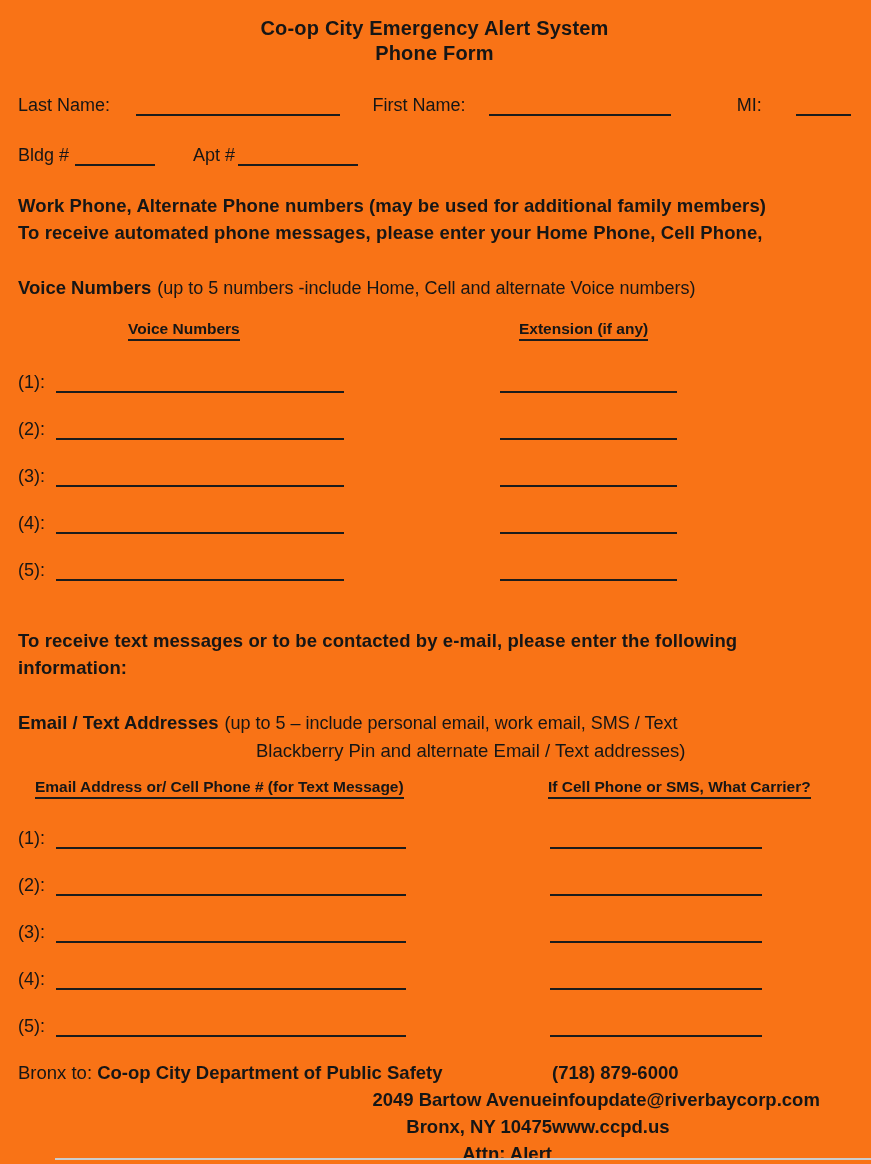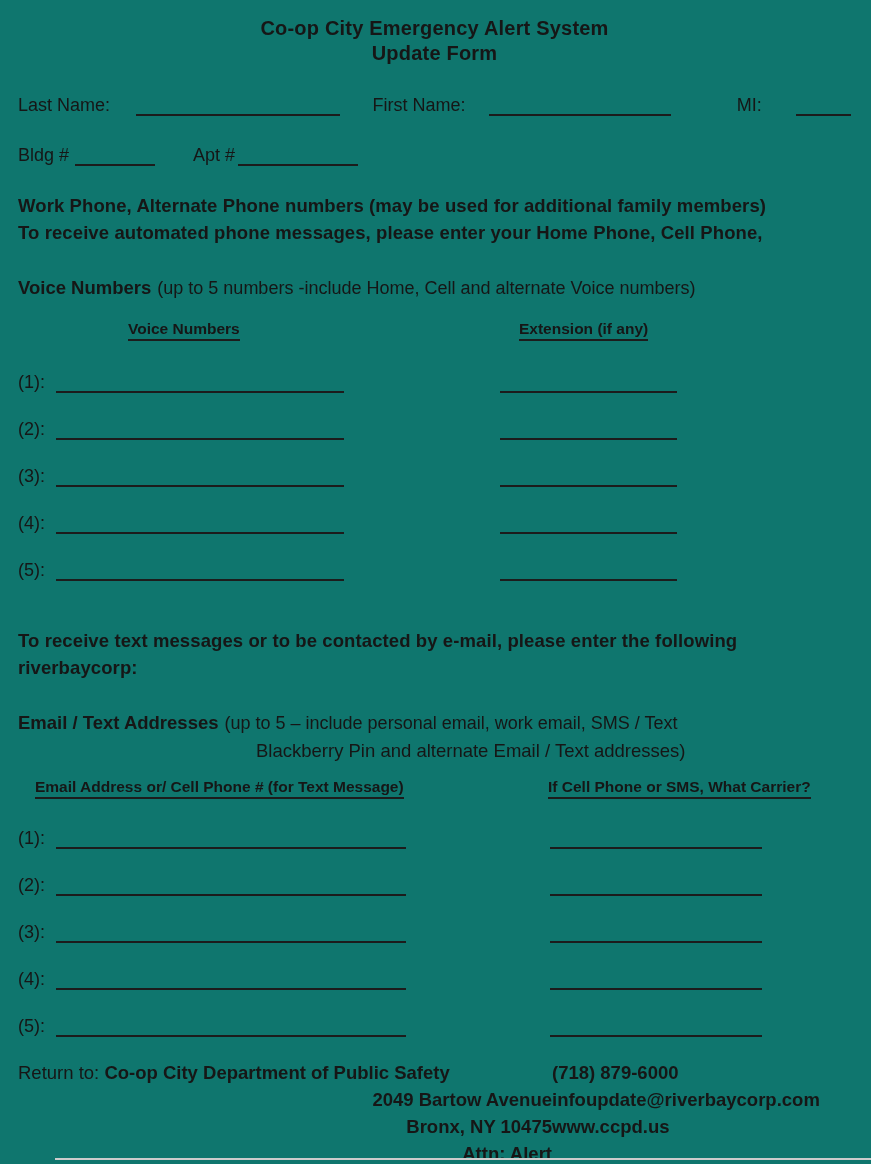--- a/index.html
+++ b/index.html
@@ -6,21 +6,21 @@
   html, body { background: #ffffff; }
   body {
     font-family: "Liberation Sans", sans-serif;
     color: #161616;
   }
   .page {
     position: relative;
     width: 871px;
     height: 1164px;
     margin: 0 auto;
-    background: #0f766e;
+    background: #f97316;
     padding: 16px 20px 9px 18px;
     overflow: hidden;
   }
 
   
   .title-block {
     text-align: center;
     font-weight: bold;
     font-size: 20px;
     line-height: 25px;
@@ -109,21 +109,21 @@
     background: #cccccc;
   }
 </style>
 </head>
 <body>
 
 <div class="page">
 
   <div class="title-block">
     <div>Co-op City Emergency Alert System</div>
-    <div>Update Form</div>
+    <div>Phone Form</div>
   </div>
 
   <div class="row name-row">
     <span class="lbl">Last Name:</span>
     <span class="blank w222"></span>
     <span class="lbl ml12">First Name:</span>
     <span class="blank w197"></span>
     <span class="lbl ml46">MI:</span>
     <span class="blank w60"></span>
   </div>
@@ -172,21 +172,21 @@
     </div>
     <div class="frow">
       <span class="num">(5):</span>
       <span class="blank v-line1"></span>
       <span class="blank v-line2"></span>
     </div>
   </div>
 
   <div class="para para2">
     <div>To receive text messages or to be contacted by e-mail, please enter the following</div>
-    <div>riverbaycorp:</div>
+    <div>information:</div>
   </div>
 
   <div class="section-heading">
     <div>
       <span class="bold">Email / Text Addresses</span><span class="note">(up to 5 – include personal email, work email, SMS / Text</span>
     </div>
     <div class="note-line2">Blackberry Pin and alternate Email / Text addresses)</div>
   </div>
 
   <div class="col-headers col-headers-email">
@@ -218,21 +218,21 @@
     <div class="frow">
       <span class="num">(5):</span>
       <span class="blank e-line1"></span>
       <span class="blank e-line2"></span>
     </div>
   </div>
 
   <div class="footer">
     <div class="footer-left">
       <div>
-        <span>Return to:</span>
+        <span>Bronx to:</span>
         <span class="bold">Co-op City Department of Public Safety</span>
       </div>
       <div class="indent">2049 Bartow Avenue</div>
       <div class="indent">Bronx, NY 10475</div>
       <div class="indent">Attn: Alert</div>
     </div>
     <div class="footer-right">
       <div>(718) 879-6000</div>
       <div>infoupdate@riverbaycorp.com</div>
       <div>www.ccpd.us</div>

